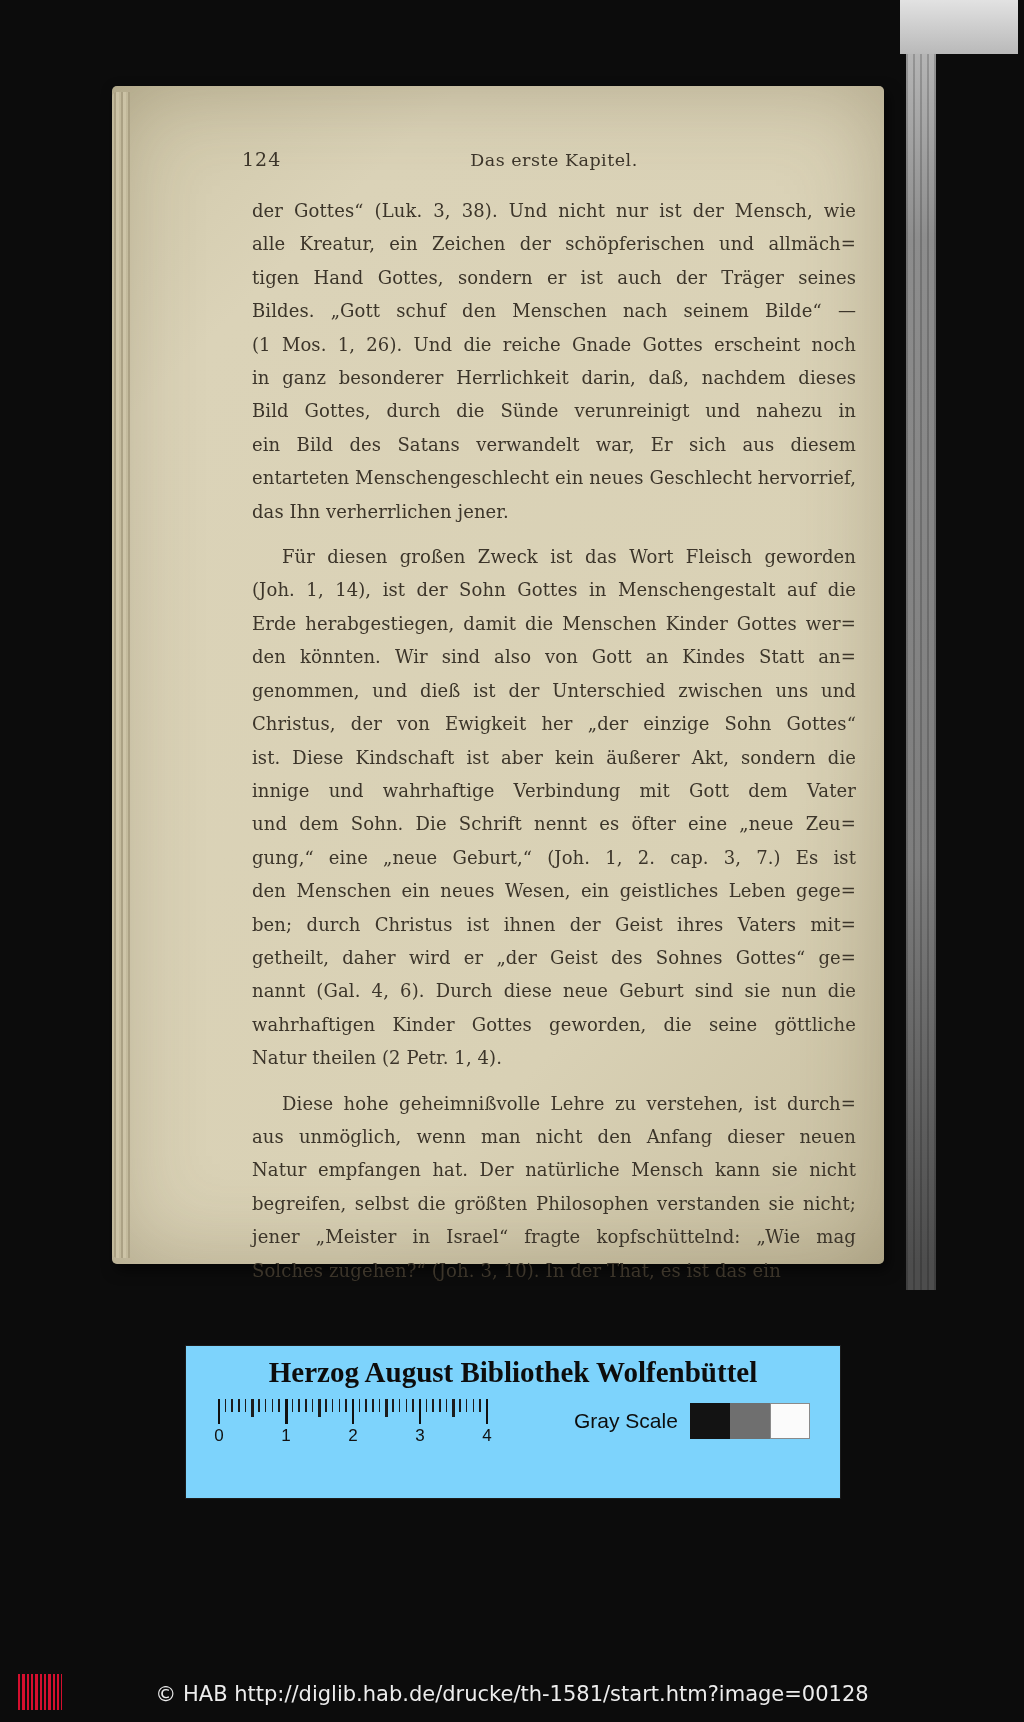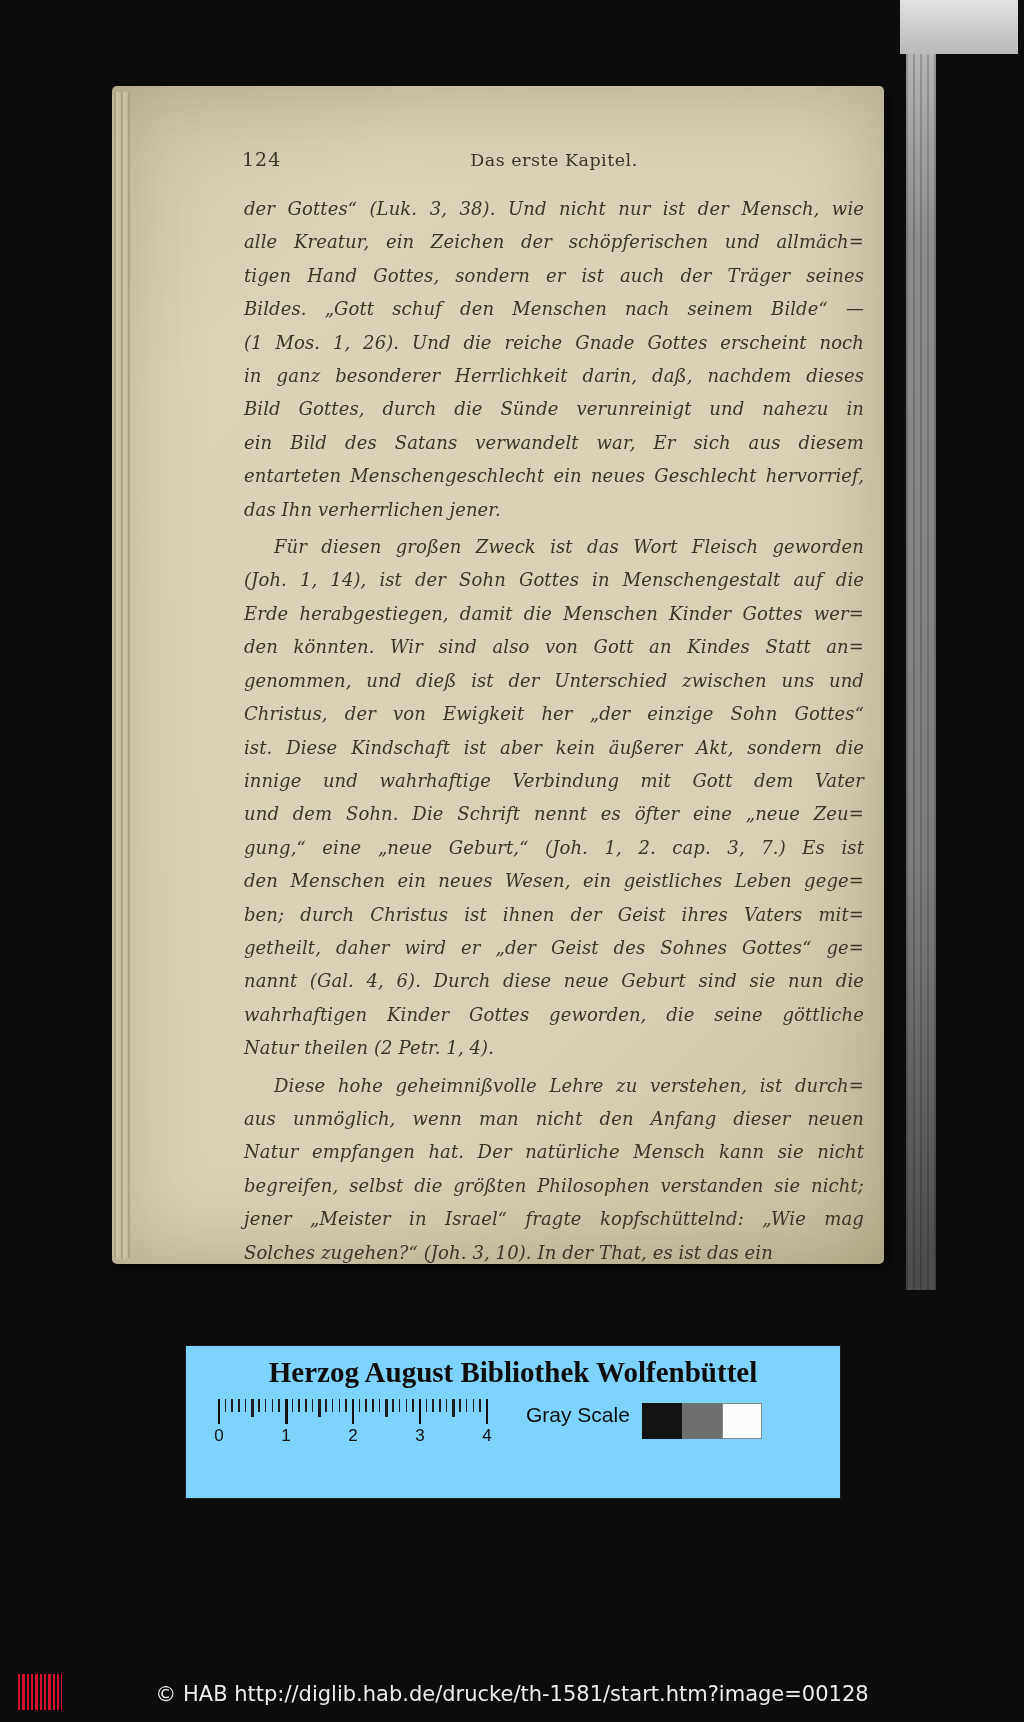--- a/index.html
+++ b/index.html
@@ -46,21 +46,21 @@
   .pagenum {
     position: absolute; left: 2px; top: 0;
     font-size: 19px; letter-spacing: 1px;
   }
   .running {
     position: absolute; left: 0; right: 0; top: 2px; text-align: center;
     font-size: 17.5px; letter-spacing: .5px;
   }
 
   .body-text { width: 628px; margin-top: 10px; }
-  .para { margin: 4px; font-style: italic; }
+  .para { margin: 12px; }
   .line {
     font-size: 18px; line-height: 33.4px;
     text-align: justify; text-align-last: justify;
     letter-spacing: .1px;
   }
   .line.last { text-align-last: left; }
   .line.indent { text-indent: 30px; }
 
   
   .card {
@@ -95,21 +95,21 @@
   }
   .ruler .nums { position: absolute; left: 0; top: 27px; width: 270px; height: 20px; }
   .ruler .nums span {
     position: absolute; transform: translateX(-50%);
     font-family: "Liberation Sans", sans-serif; font-size: 17px; color: #111;
   }
   .ruler .n0 { left: 1px; } .ruler .n1 { left: 68px; } .ruler .n2 { left: 135px; }
   .ruler .n3 { left: 202px; } .ruler .n4 { left: 269px; }
 
   
-  .grayscale { display: flex; gap: 12px; margin-top: -6px; }
+  .grayscale { display: flex; align-items: center; gap: 12px; margin-top: -6px; margin-left: 48px; }
   .gs-label {
     font-family: "Liberation Sans", sans-serif; font-size: 21px; color: #0d0d0d;
   }
   .patches { display: flex; }
   .patch { width: 40px; height: 36px; display: inline-block; }
   .p-black { background: #131313; }
   .p-gray  { background: #6f6f6f; }
   .p-white { background: #fbfbfb; border: 1px solid #8a8a8a; box-sizing: border-box; }
 
   

